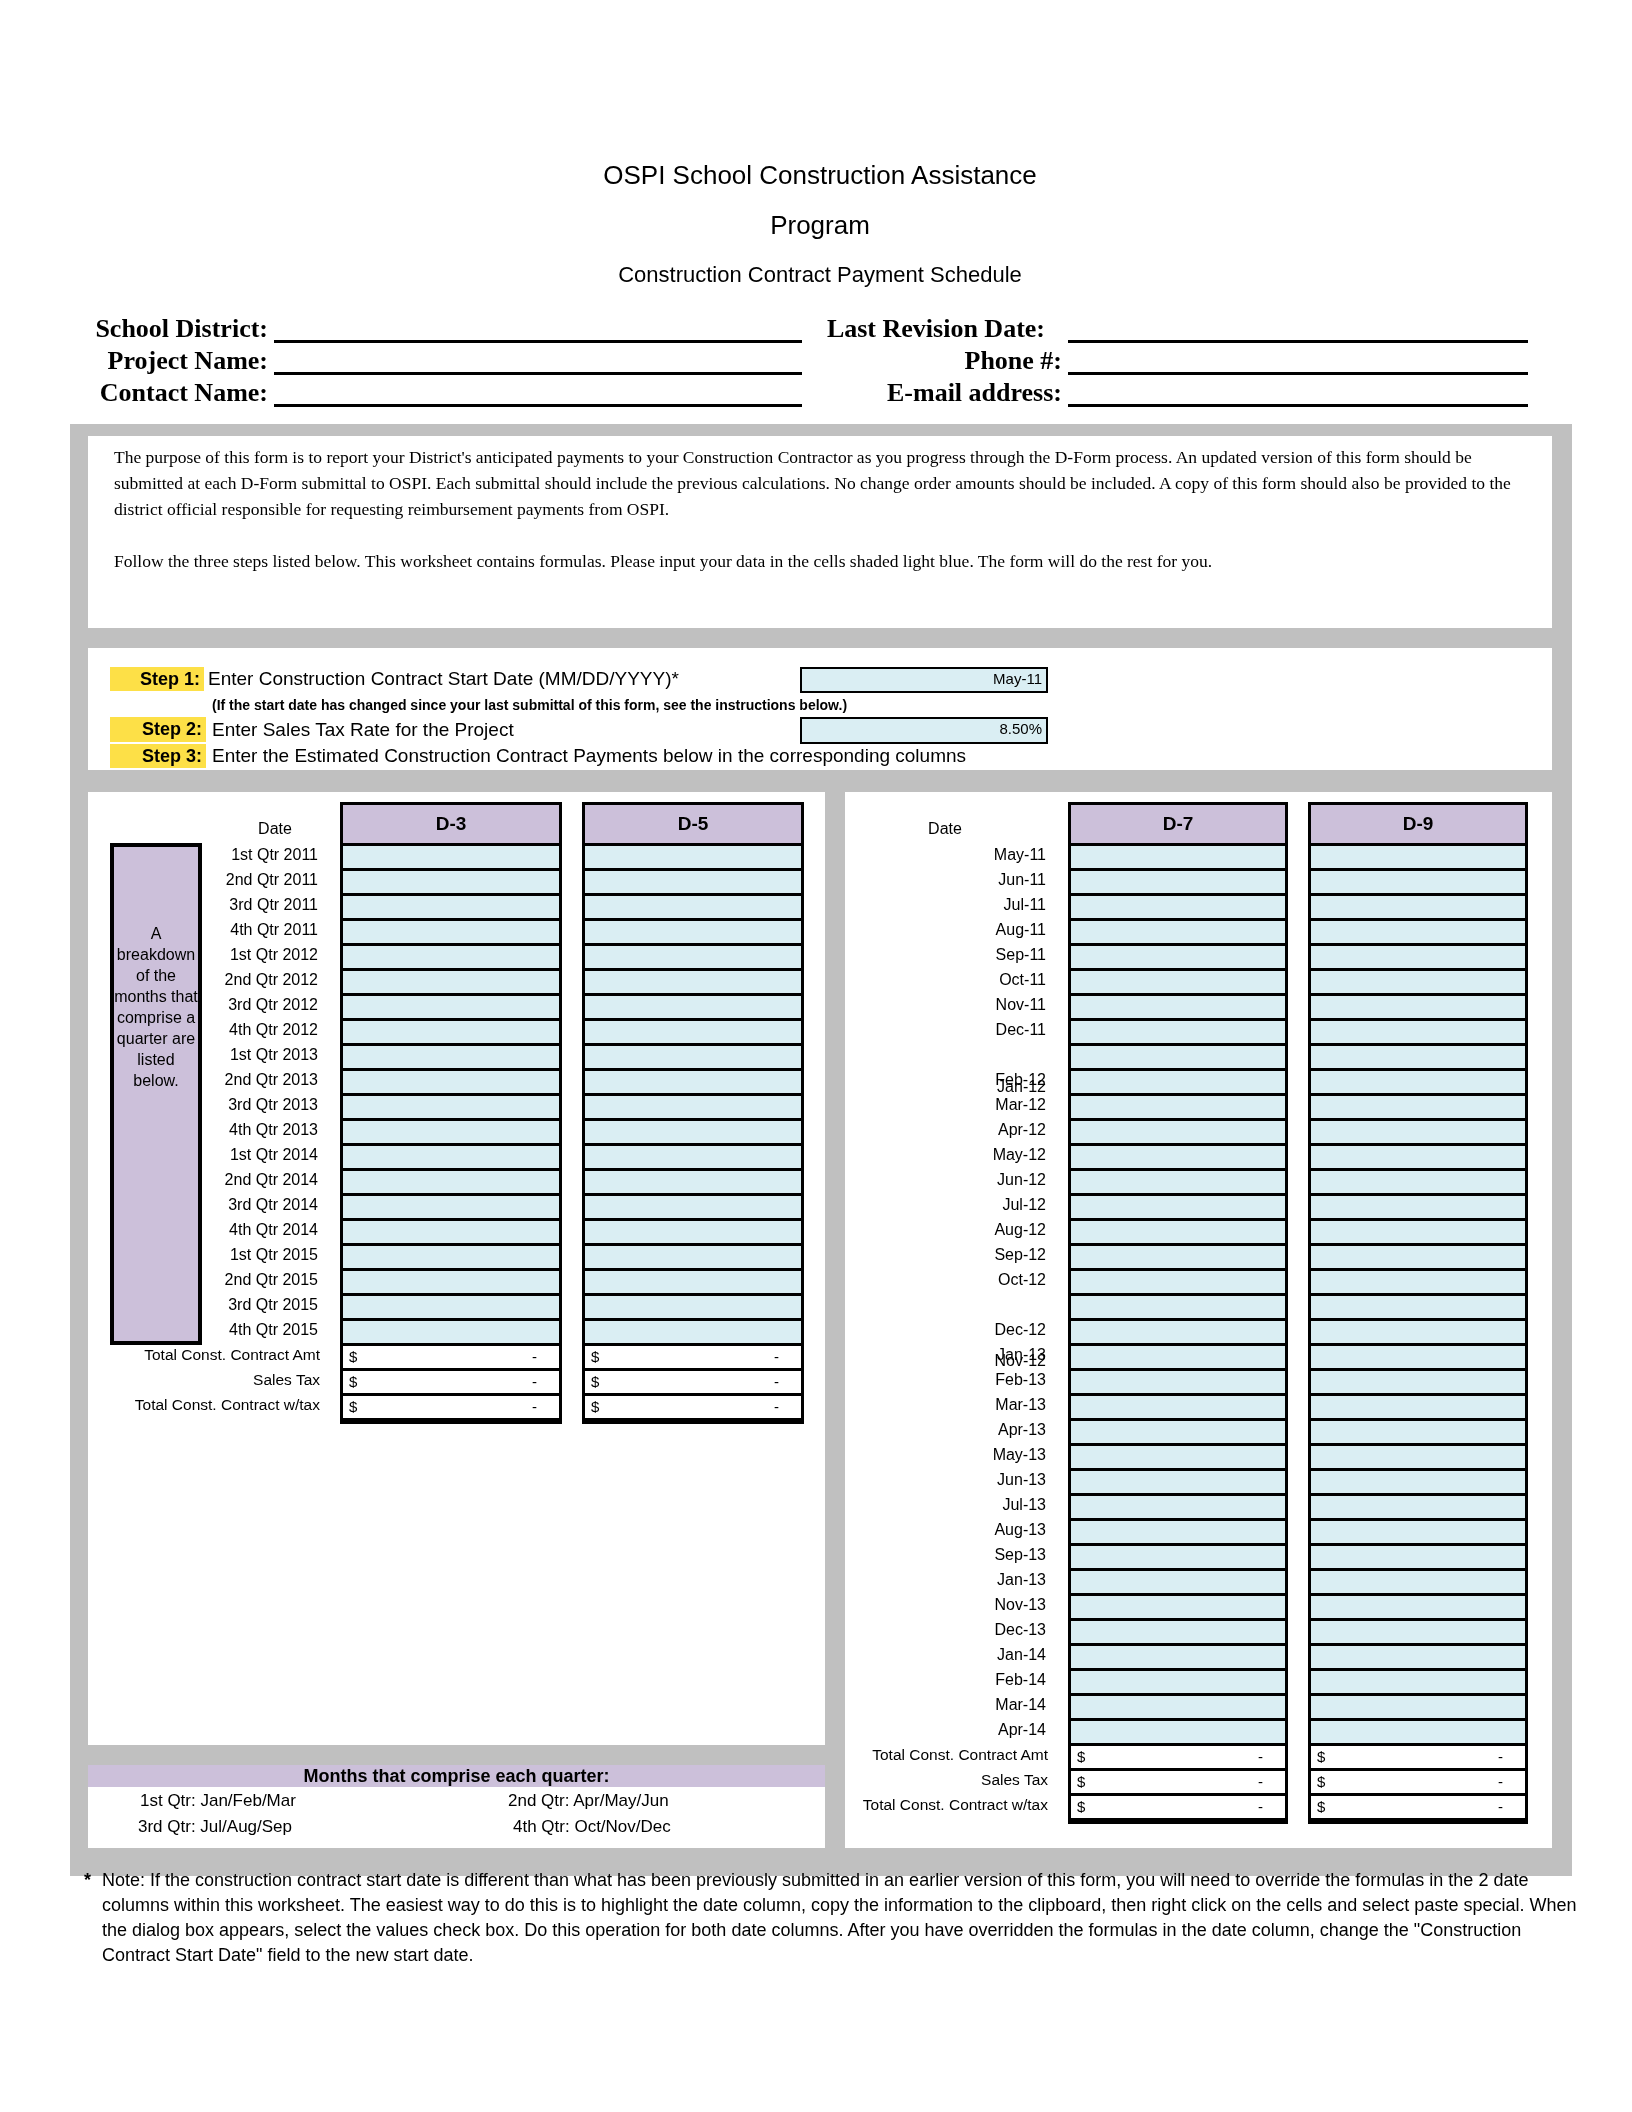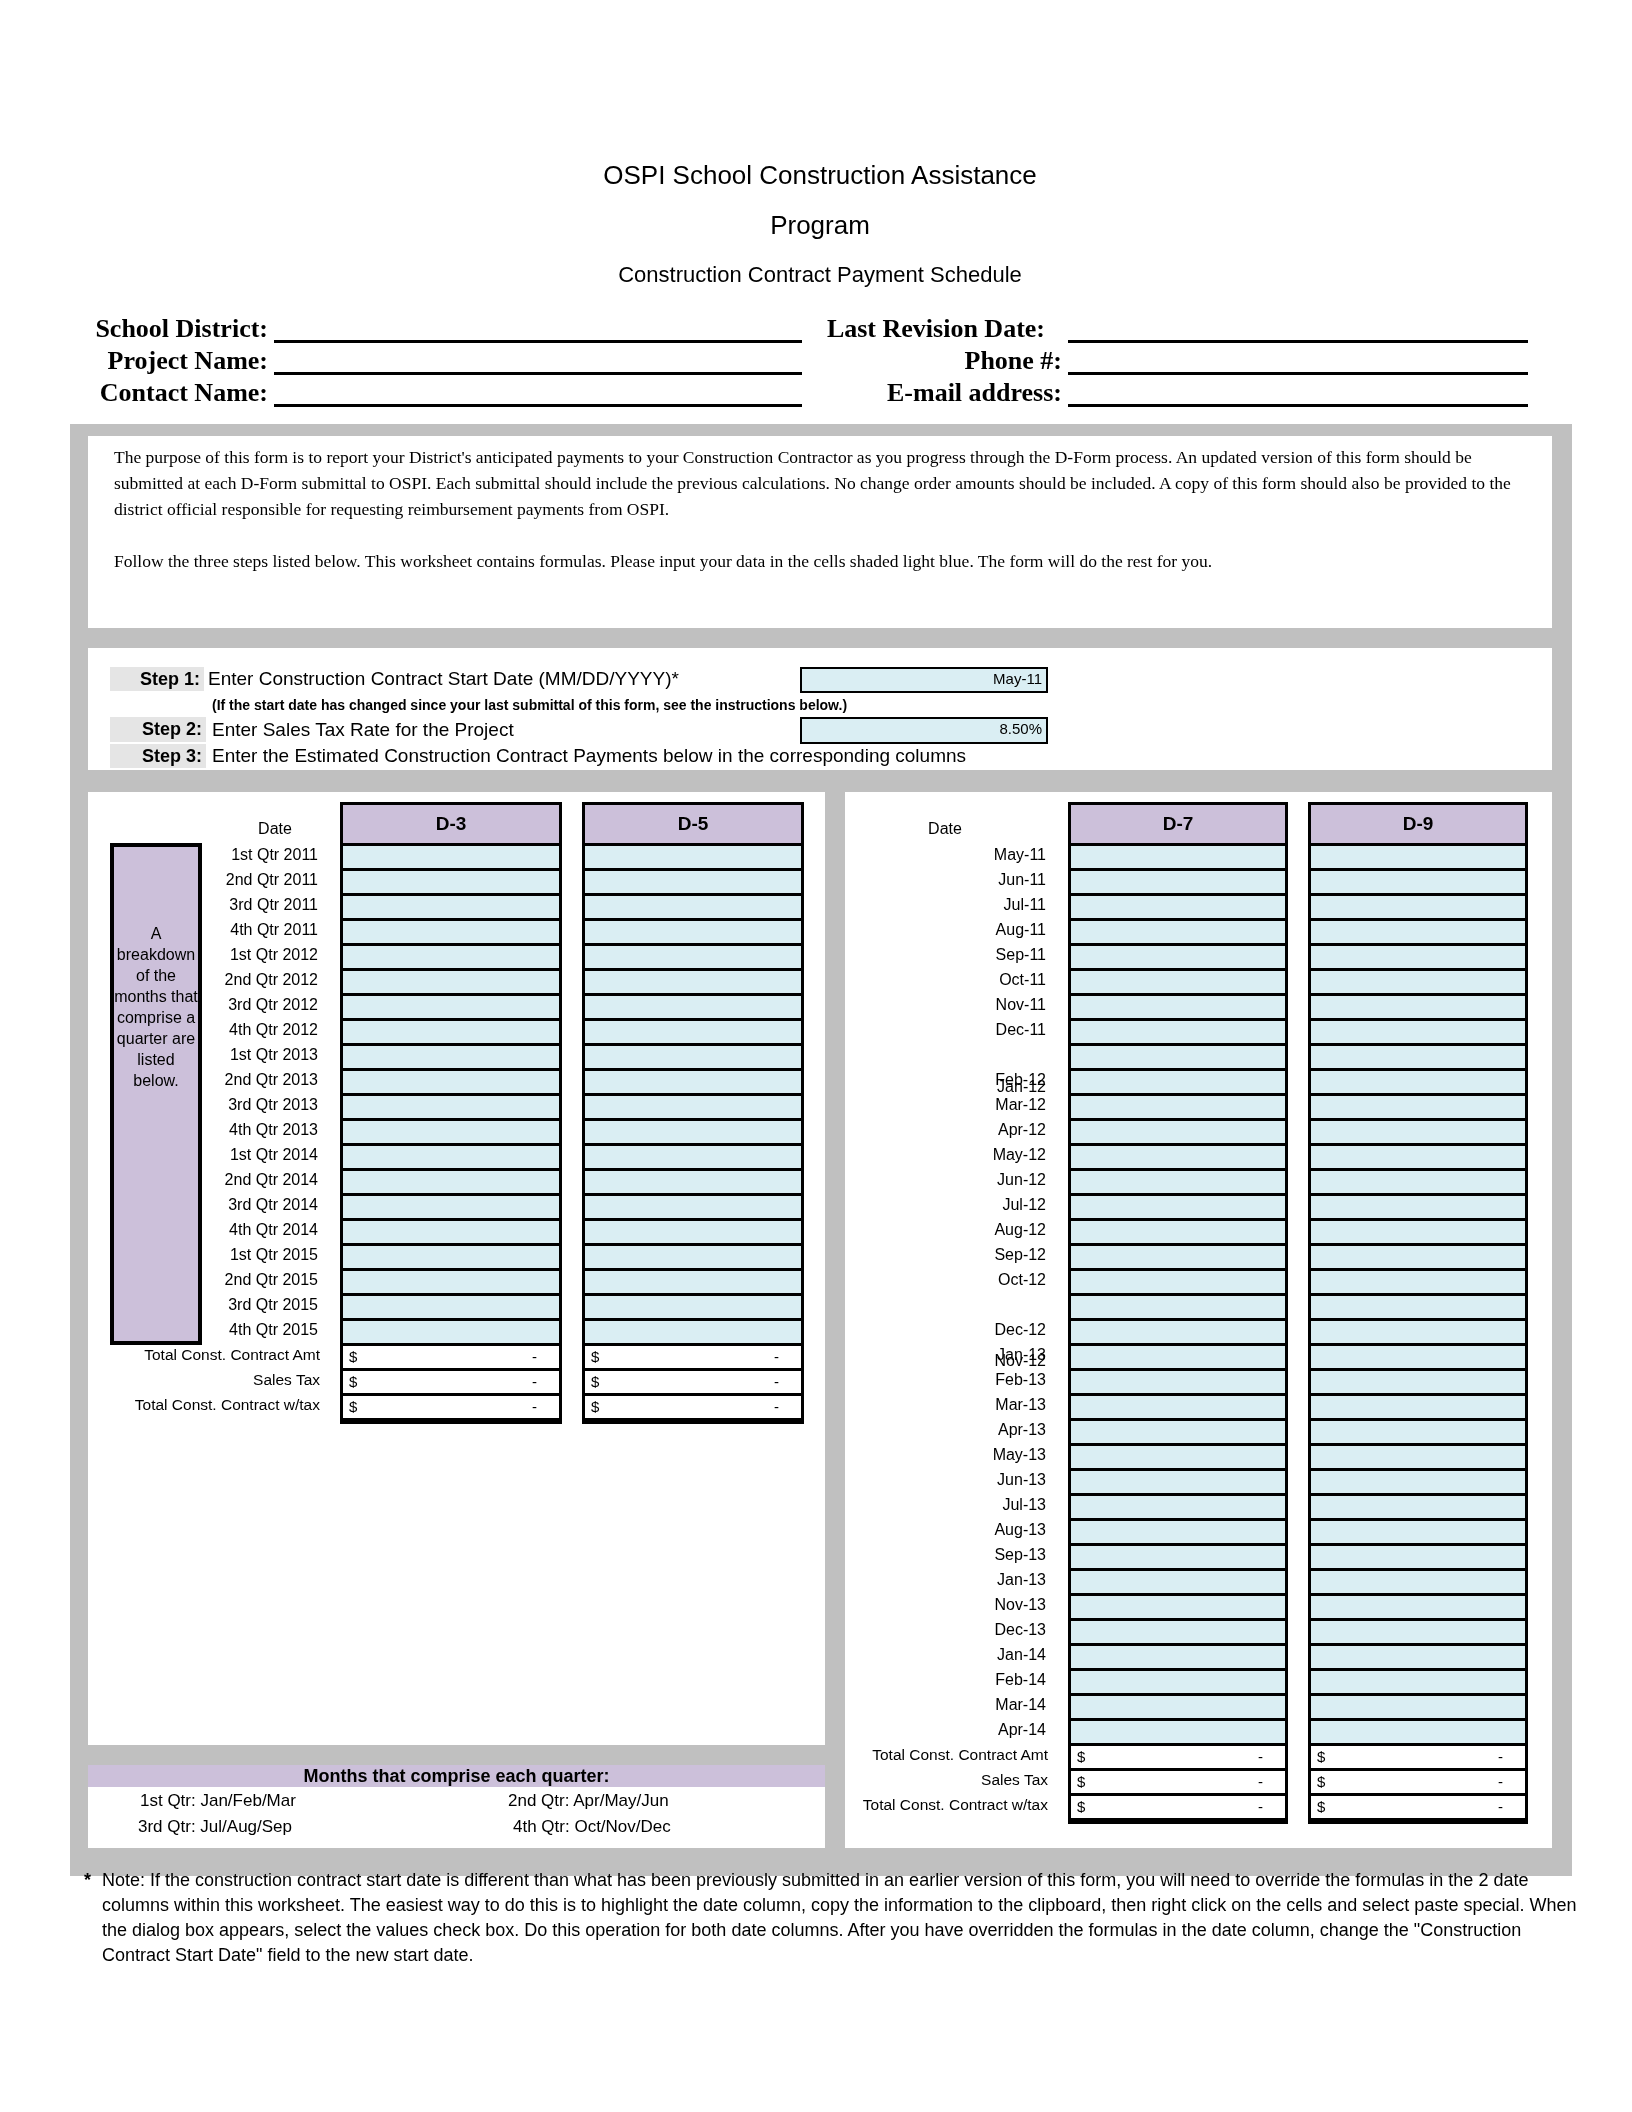--- a/index.html
+++ b/index.html
@@ -7,21 +7,21 @@
   .abs{position:absolute;}
   .title{left:0;width:1640px;text-align:center;font-family:"Liberation Sans",sans-serif;}
   .t1{top:160px;font-size:26px;}
   .t2{top:210px;font-size:26px;}
   .t3{top:262px;font-size:22px;}
   .flabel{font-family:"Liberation Serif",serif;font-weight:bold;font-size:26px;text-align:right;}
   .fline{border-bottom:3px solid #000;height:0;}
   .gray{left:70px;top:424px;width:1502px;height:1452px;background:#c0c0c0;}
   .white{background:#fff;}
   .intro p{margin:0;font-family:"Liberation Serif",serif;font-size:17.5px;line-height:26px;}
-  .step-tag{background:#e5e5e5;font-weight:bold;font-size:18px;text-align:right;padding-right:4px;box-sizing:border-box;}
+  .step-tag{background:#fde047;font-weight:bold;font-size:18px;text-align:right;padding-right:4px;box-sizing:border-box;}
   .step-text{font-size:19px;}
   .step-note{font-size:14px;font-weight:bold;}
   .inbox{background:#daeef3;border:2px solid #000;box-sizing:border-box;text-align:right;font-size:15px;padding-right:4px;line-height:20px;}
   .col{border:3px solid #000;box-sizing:border-box;background:#daeef3;}
   .col-head{background:#ccc0da;font-weight:bold;font-size:19px;text-align:center;border-bottom:3px solid #000;box-sizing:border-box;}
   .cell{border-bottom:3px solid #000;box-sizing:border-box;}
   .tot{background:#fff;border-bottom:3px solid #000;box-sizing:border-box;position:relative;font-size:15px;}
   .tot .cur{position:absolute;left:6px;top:2px;}
   .tot .dash{position:absolute;right:22px;top:2px;}
   .dlabel{font-size:16px;text-align:right;white-space:nowrap;}

